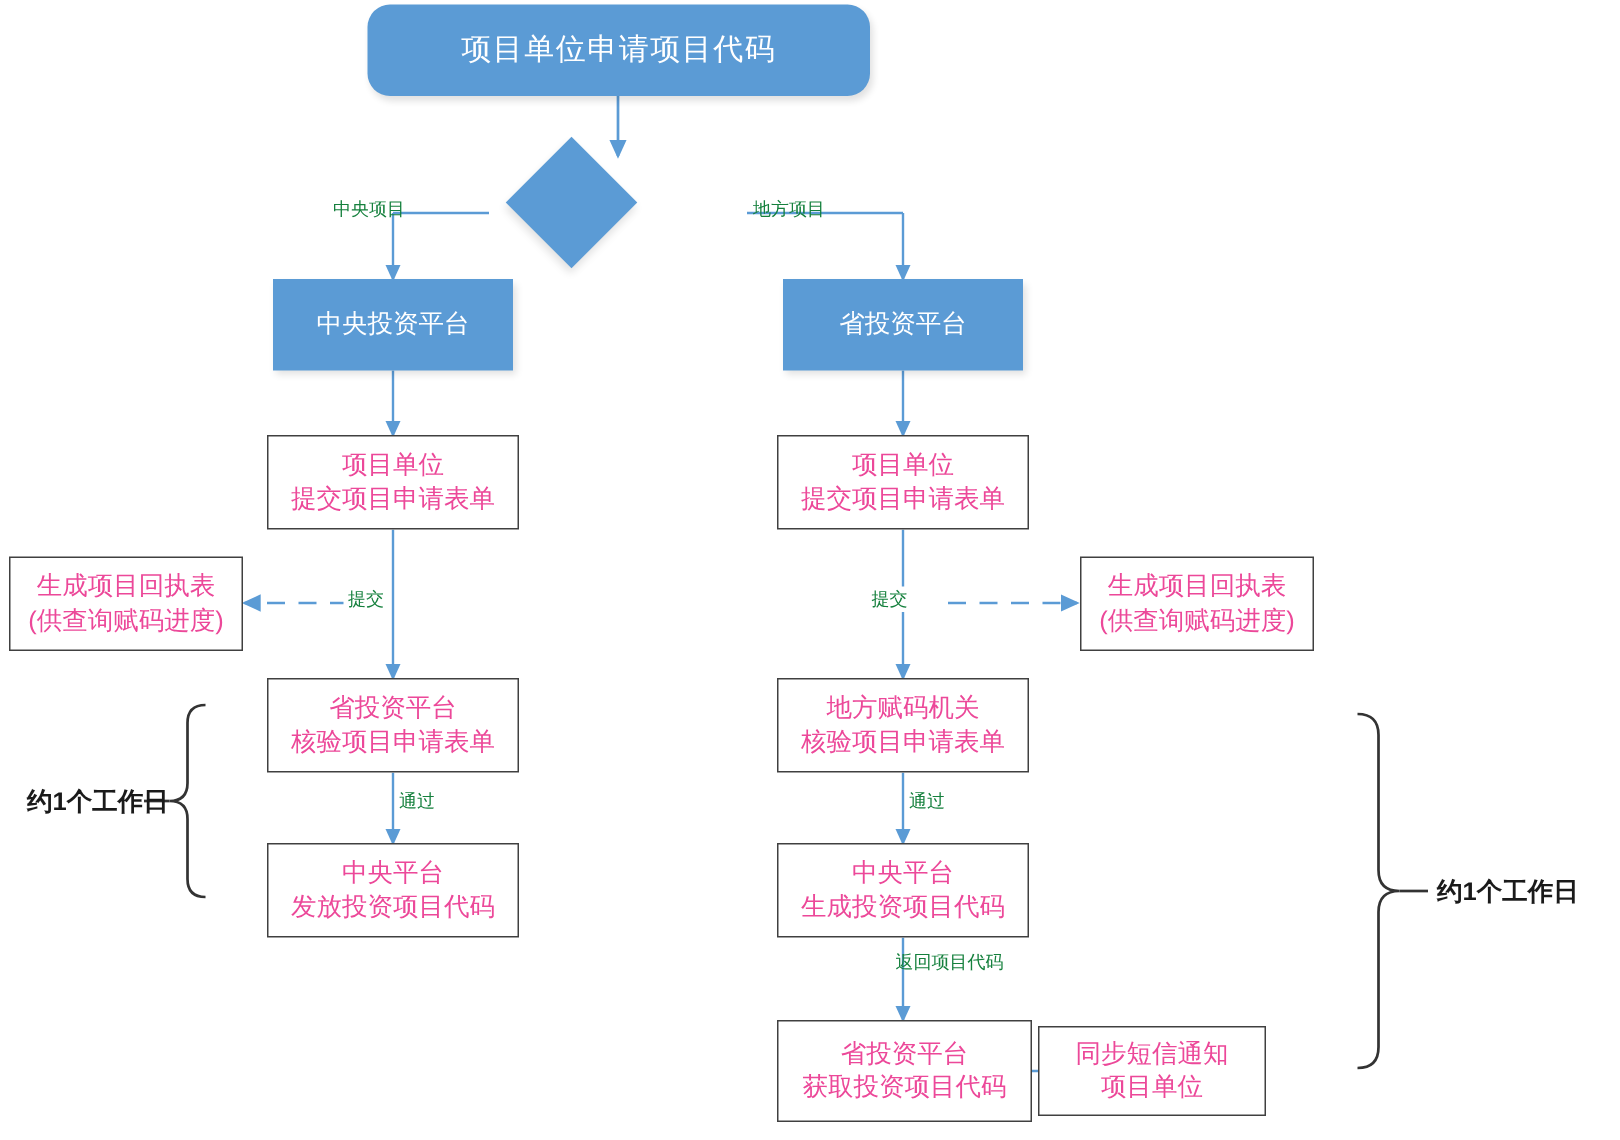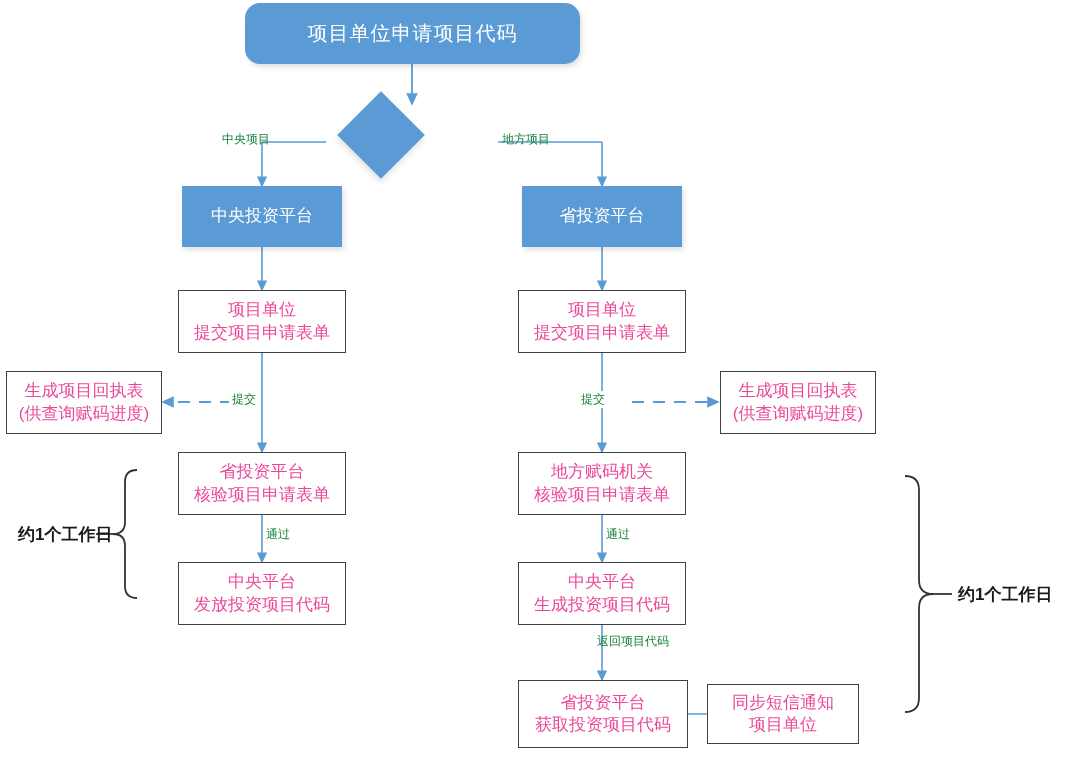--- a/index.html
+++ b/index.html
@@ -165,21 +165,21 @@
   <div class="node proc" style="left:518px;top:562px;width:168px;height:63px;">
     <span class="ln">中央平台</span>
     <span class="ln">生成投资项目代码</span>
   </div>
 
   <div class="node proc" style="left:518px;top:680px;width:170px;height:68px;">
     <span class="ln">省投资平台</span>
     <span class="ln">获取投资项目代码</span>
   </div>
 
-  <div class="node proc" style="left:707px;top:684px;width:152px;height:60px;">
+  <div class="node proc" style="left:692px;top:684px;width:152px;height:60px;">
     <span class="ln">同步短信通知</span>
     <span class="ln">项目单位</span>
   </div>
 
   <div class="elabel" style="left:222px;top:131px;">中央项目</div>
 
   <div class="elabel" style="left:502px;top:131px;text-align:right;">地方项目</div>
 
   <div class="elabel" style="left:229px;top:391px;background:#ffffff;padding:0 3px;">提交</div>
 

